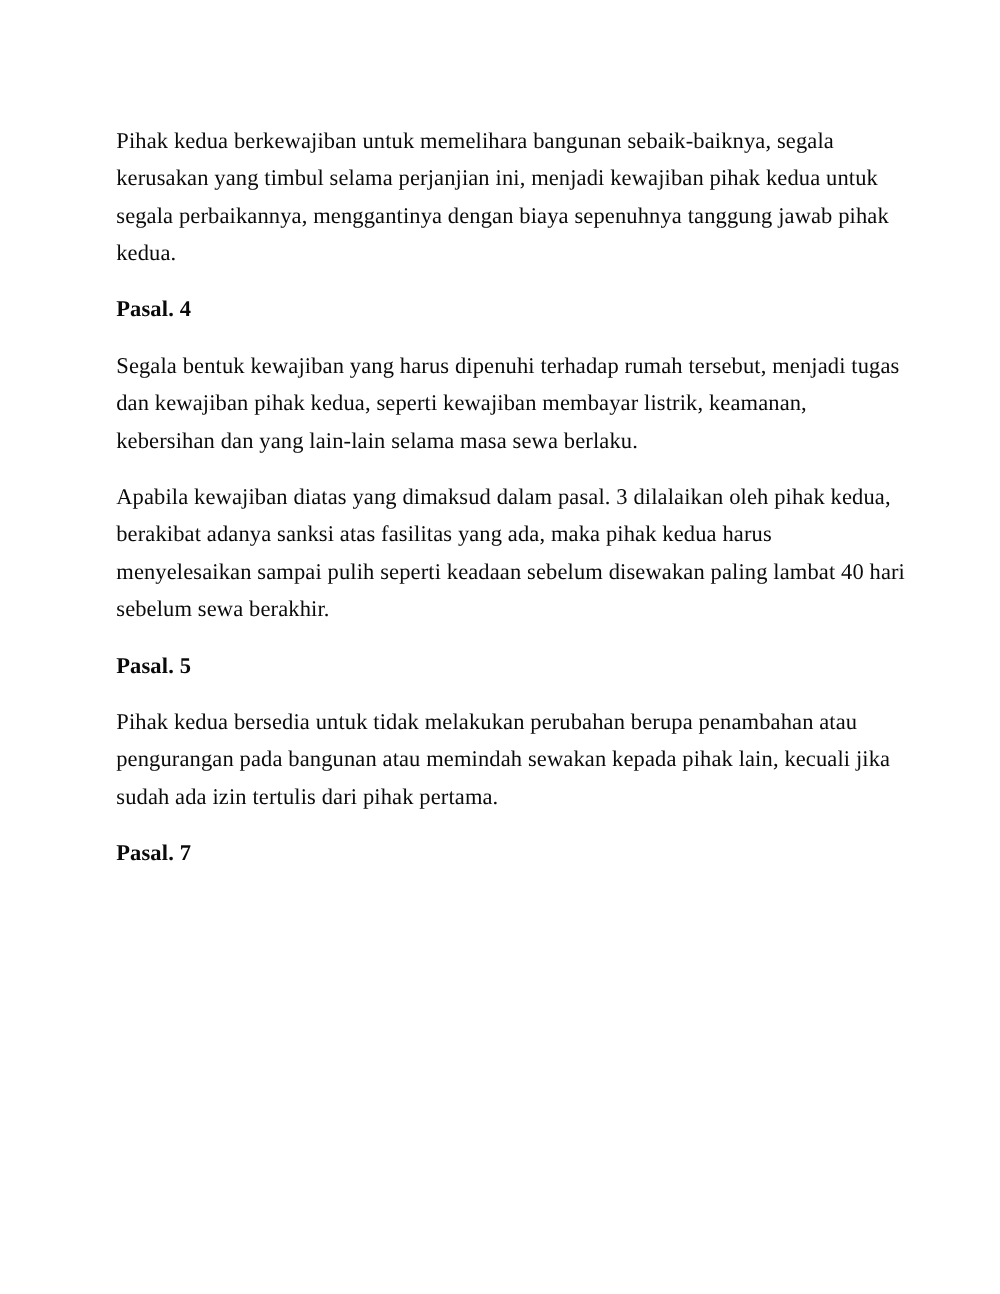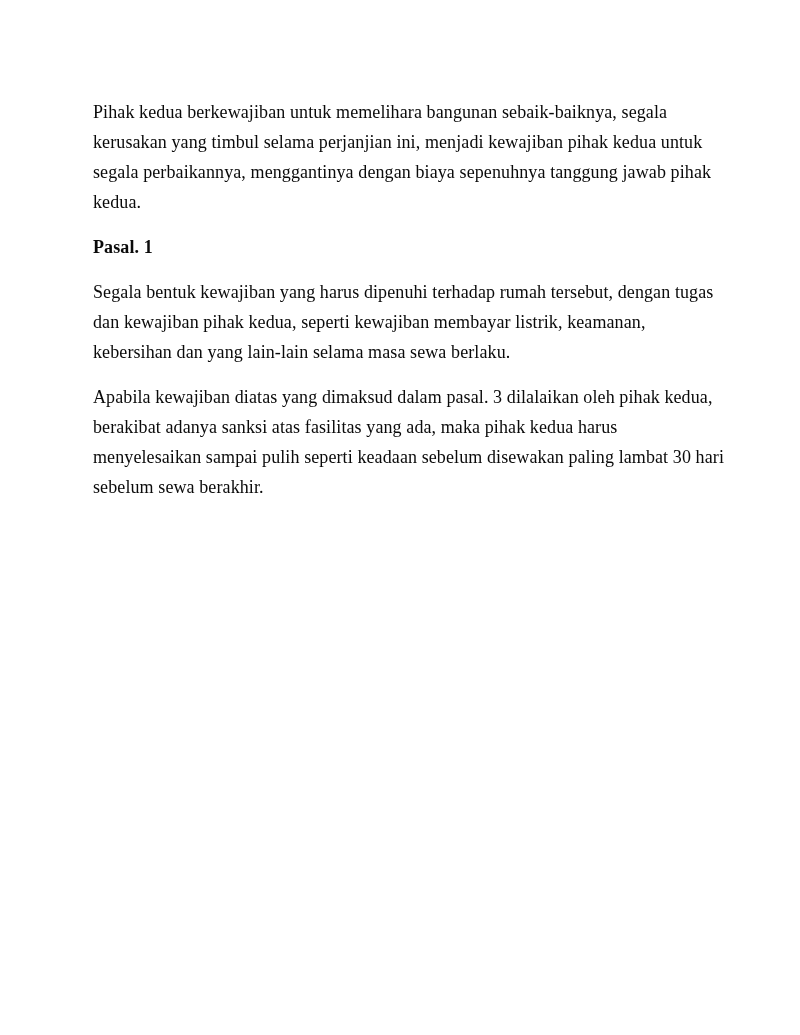--- a/index.html
+++ b/index.html
@@ -36,25 +36,30 @@
 </style>
 </head>
 <body>
 
 <div class="page">
   <p class="para">Pihak kedua berkewajiban untuk memelihara bangunan sebaik-baiknya, segala
 kerusakan yang timbul selama perjanjian ini, menjadi kewajiban pihak kedua untuk
 segala perbaikannya, menggantinya dengan biaya sepenuhnya tanggung jawab pihak
 kedua.</p>
 
-  <h2 class="heading">Pasal. 1</h2>
-  <p class="para">Segala bentuk kewajiban yang harus dipenuhi terhadap rumah tersebut, dengan tugas
+  <h2 class="heading">Pasal. 4</h2>
+  <p class="para">Segala bentuk kewajiban yang harus dipenuhi terhadap rumah tersebut, menjadi tugas
 dan kewajiban pihak kedua, seperti kewajiban membayar listrik, keamanan,
 kebersihan dan yang lain-lain selama masa sewa berlaku.</p>
 
   <p class="para">Apabila kewajiban diatas yang dimaksud dalam pasal. 3 dilalaikan oleh pihak kedua,
 berakibat adanya sanksi atas fasilitas yang ada, maka pihak kedua harus
-menyelesaikan sampai pulih seperti keadaan sebelum disewakan paling lambat 30 hari
+menyelesaikan sampai pulih seperti keadaan sebelum disewakan paling lambat 40 hari
 sebelum sewa berakhir.</p>
 
+  <h2 class="heading">Pasal. 5</h2>
 
+  <p class="para">Pihak kedua bersedia untuk tidak melakukan perubahan berupa penambahan atau
+pengurangan pada bangunan atau memindah sewakan kepada pihak lain, kecuali jika
+sudah ada izin tertulis dari pihak pertama.</p>
 
+  <h2 class="heading">Pasal. 7</h2>
 </div>
 
 </body></html>

